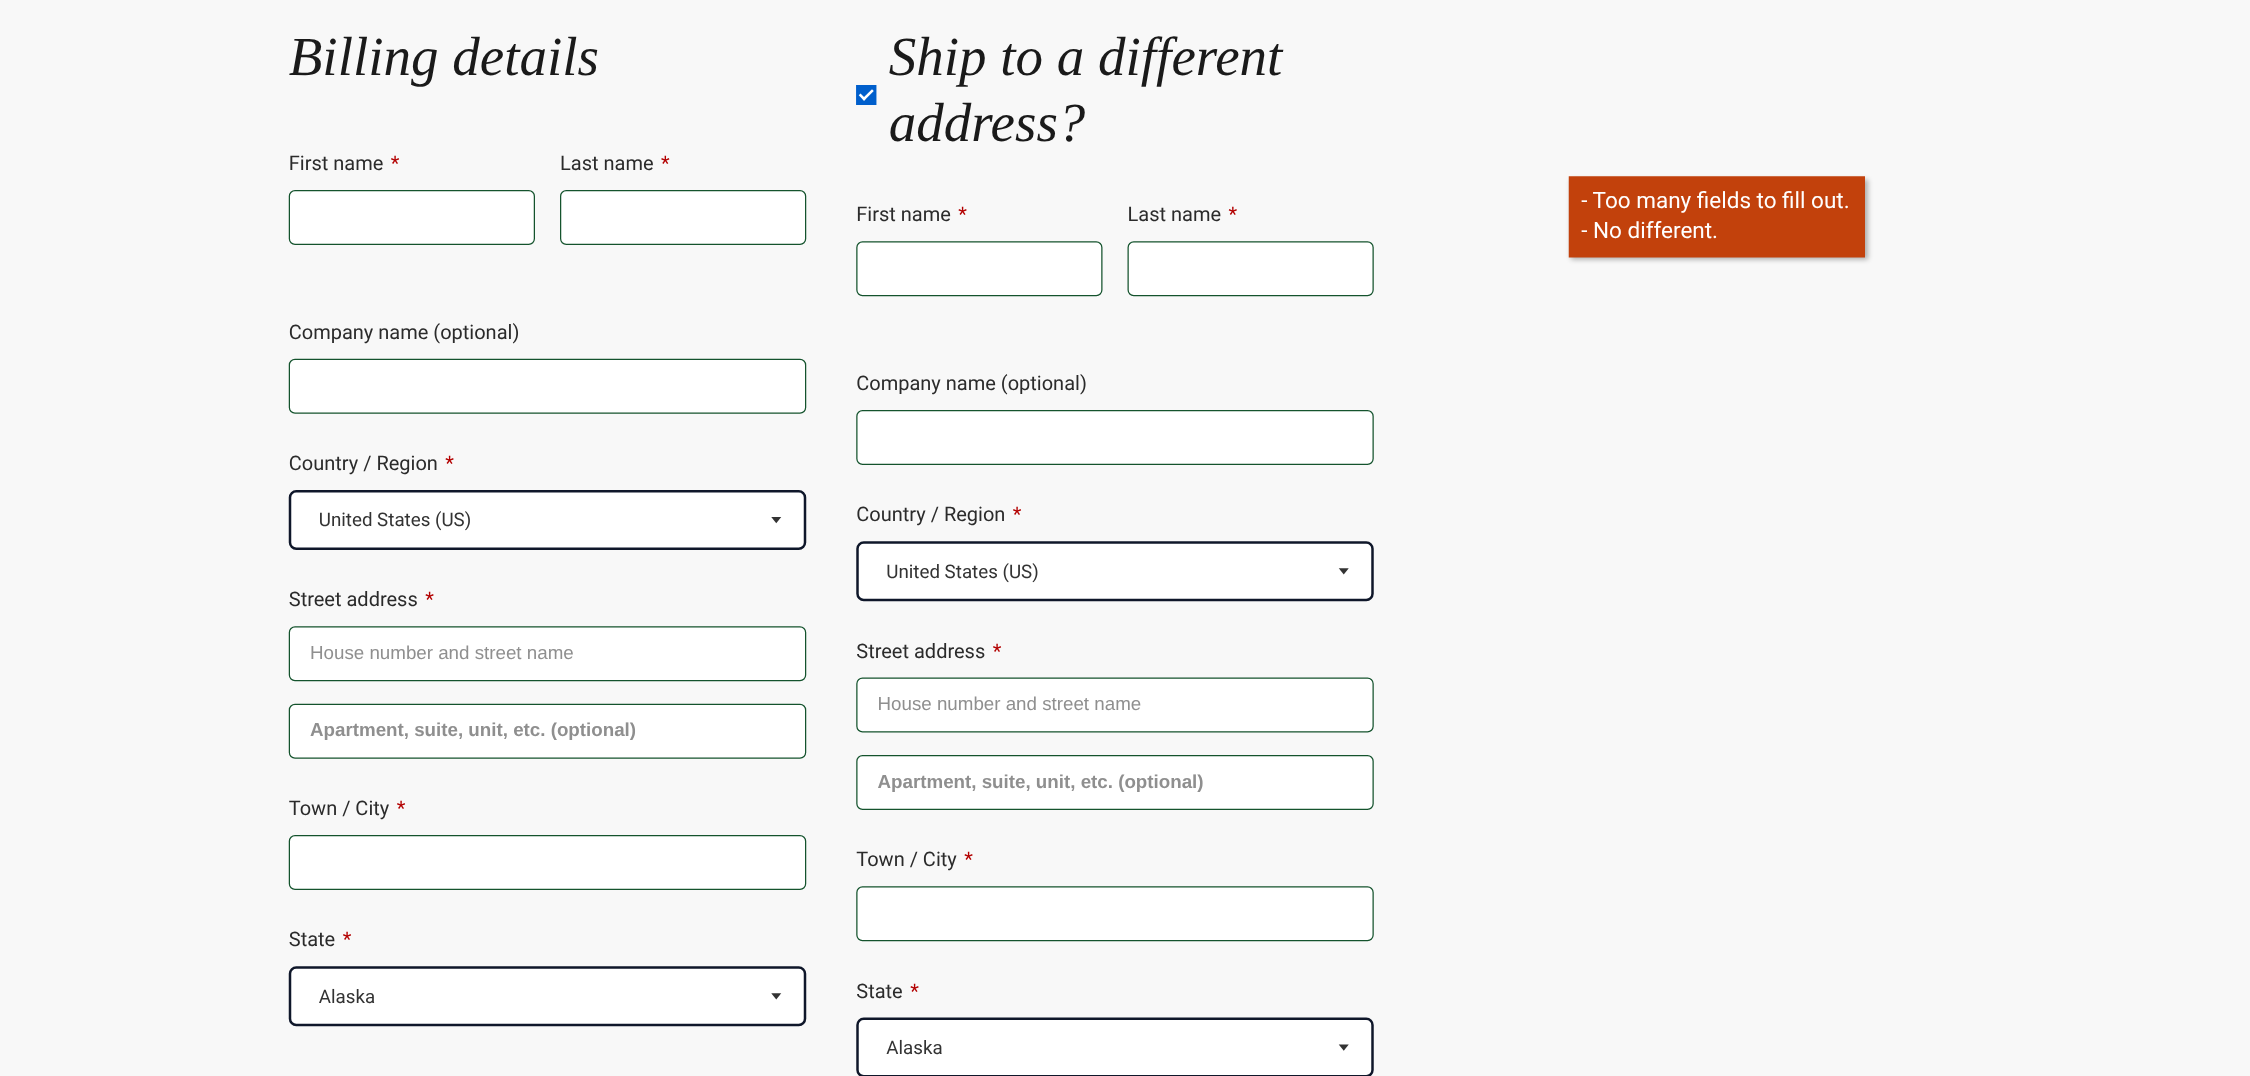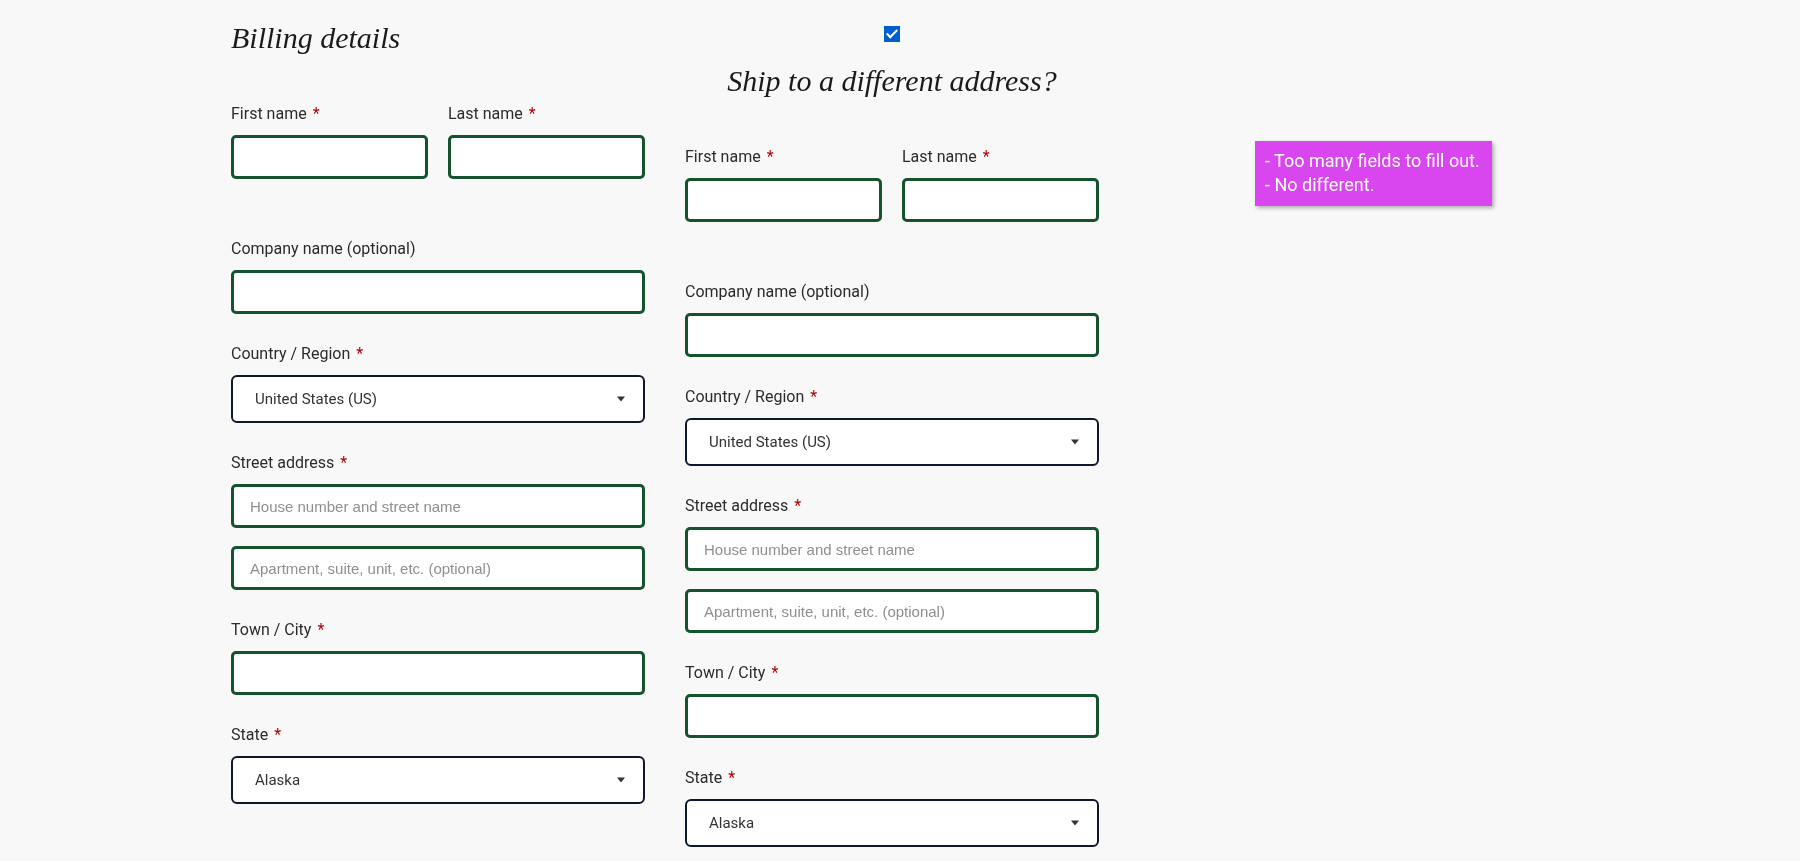--- a/index.html
+++ b/index.html
@@ -20,31 +20,30 @@
   .col {
     width: 414px;
   }
   .col-right {
     width: 414px;
   }
   .section-title {
     font-family: "Times New Roman", Times, serif;
     font-style: italic;
     font-weight: 400;
-    font-size: 30px;
+    font-size: 44px;
     color: #1a1a1a;
     margin-bottom: 48px;
     line-height: 1.2;
   }
   .ship-heading-row {
     display: flex;
     align-items: center;
-    gap: 21px;
-    margin-bottom: 48px;
-    flex-direction: column;
+    gap: 10px;
+    margin-bottom: 36px;
   }
   .ship-heading-row .section-title { margin-bottom: 0; }
   .ship-checkbox {
     width: 16px; height: 16px;
     appearance: none;
     background: #005fcc;
     border: 1px solid #005fcc;
     position: relative;
     cursor: pointer;
     flex-shrink: 0;
@@ -71,21 +70,21 @@
     display: block;
     font-size: 16px;
     color: #2b2b2b;
     margin-bottom: 12px;
     font-weight: 400;
   }
   .req { color: #b30000; margin-left: 2px; }
   .text-input {
     width: 100%;
     height: 44px;
-    border: 3px solid #14532d;
+    border: 1px solid #14532d;
     background: #fff;
     border-radius: 5px;
     padding: 0 16px;
     font-size: 15px;
     color: #333;
     outline: none;
   }
   .text-input::placeholder { color: #8f8f8f; }
   .select-wrap {
     position: relative;
@@ -107,26 +106,26 @@
     position: absolute;
     right: 20px;
     top: 50%;
     transform: translateY(-50%);
     width: 0; height: 0;
     border-left: 4px solid transparent;
     border-right: 4px solid transparent;
     border-top: 5px solid #333;
     pointer-events: none;
   }
-  .street-group .text-input + .text-input { margin-top: 18px; }
+  .street-group .text-input + .text-input { margin-top: 18px; font-weight: bold; }
   .annotation {
     position: absolute;
     left: 1255px;
     top: 141px;
-    background: #d946ef;
+    background: #c2410c;
     color: #fff;
     font-size: 18px;
     line-height: 1.35;
     padding: 8px 12px 8px 10px;
     font-family: -apple-system, BlinkMacSystemFont, "Segoe UI", Roboto, Helvetica, Arial, sans-serif;
     box-shadow: 2px 2px 4px rgba(0,0,0,0.3);
   }
 </style>
 </head>
 <body>

